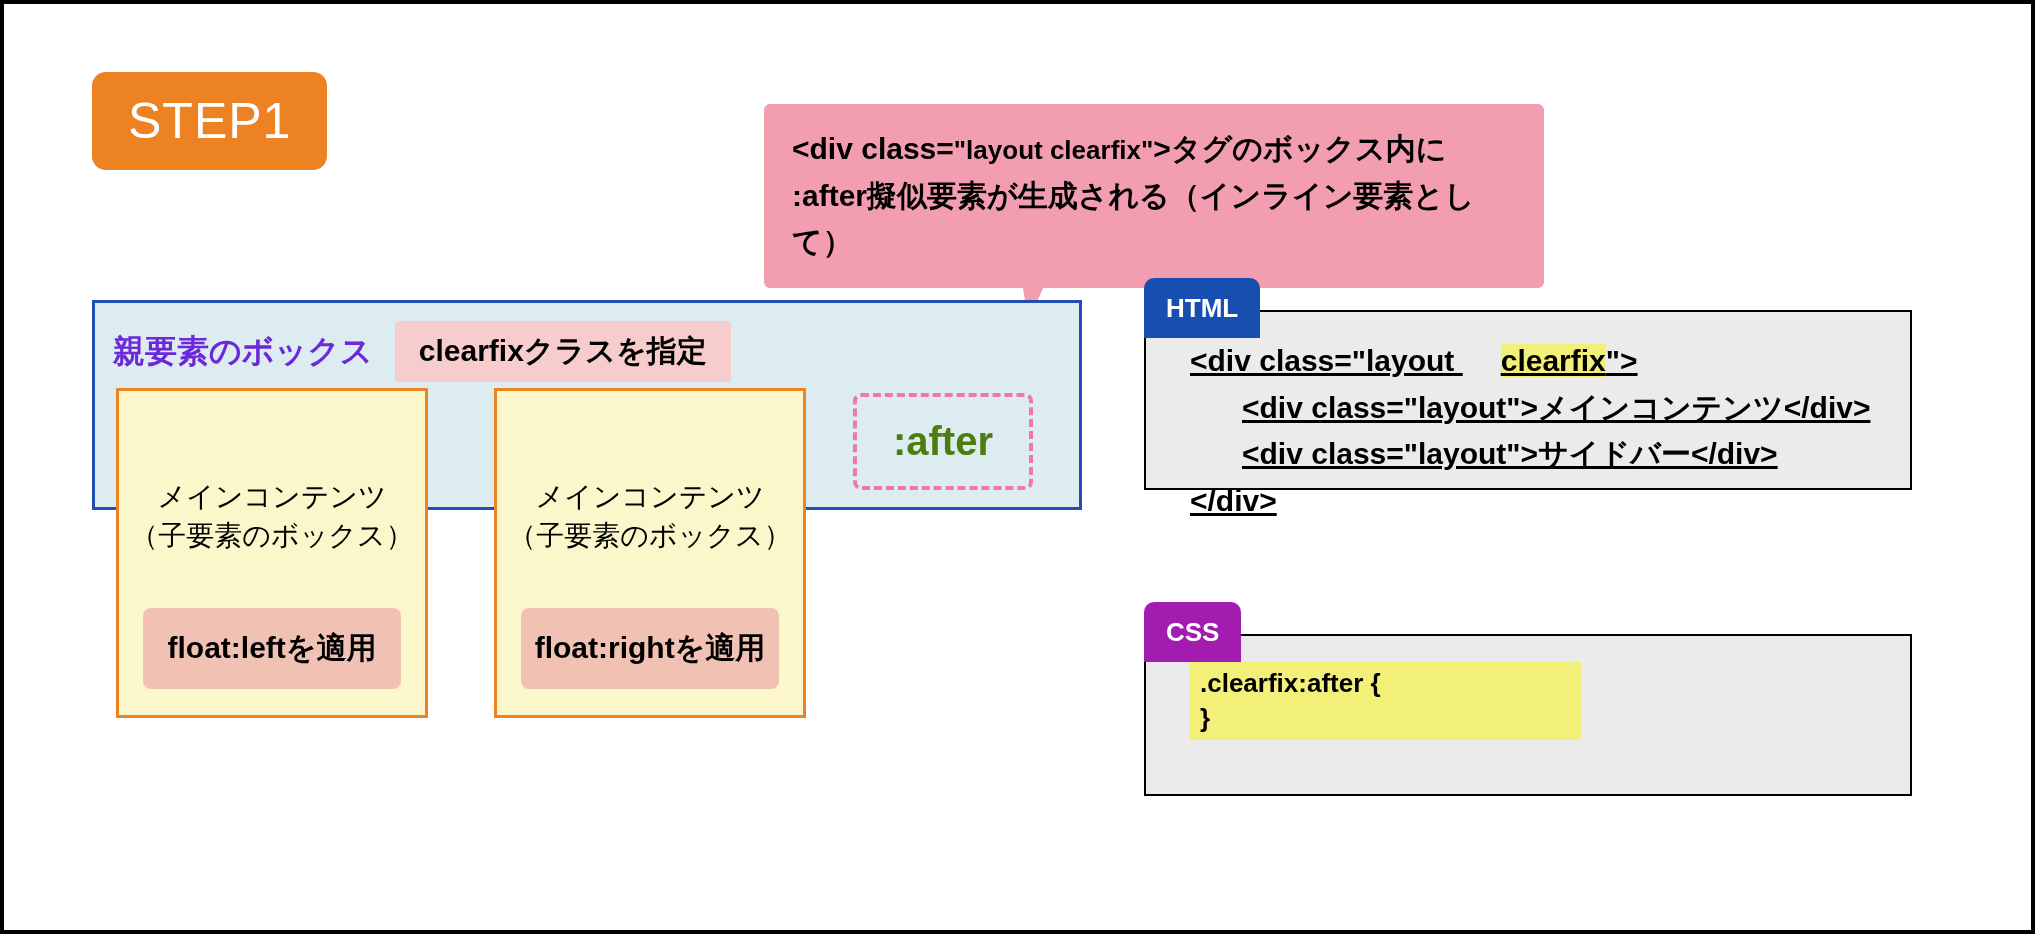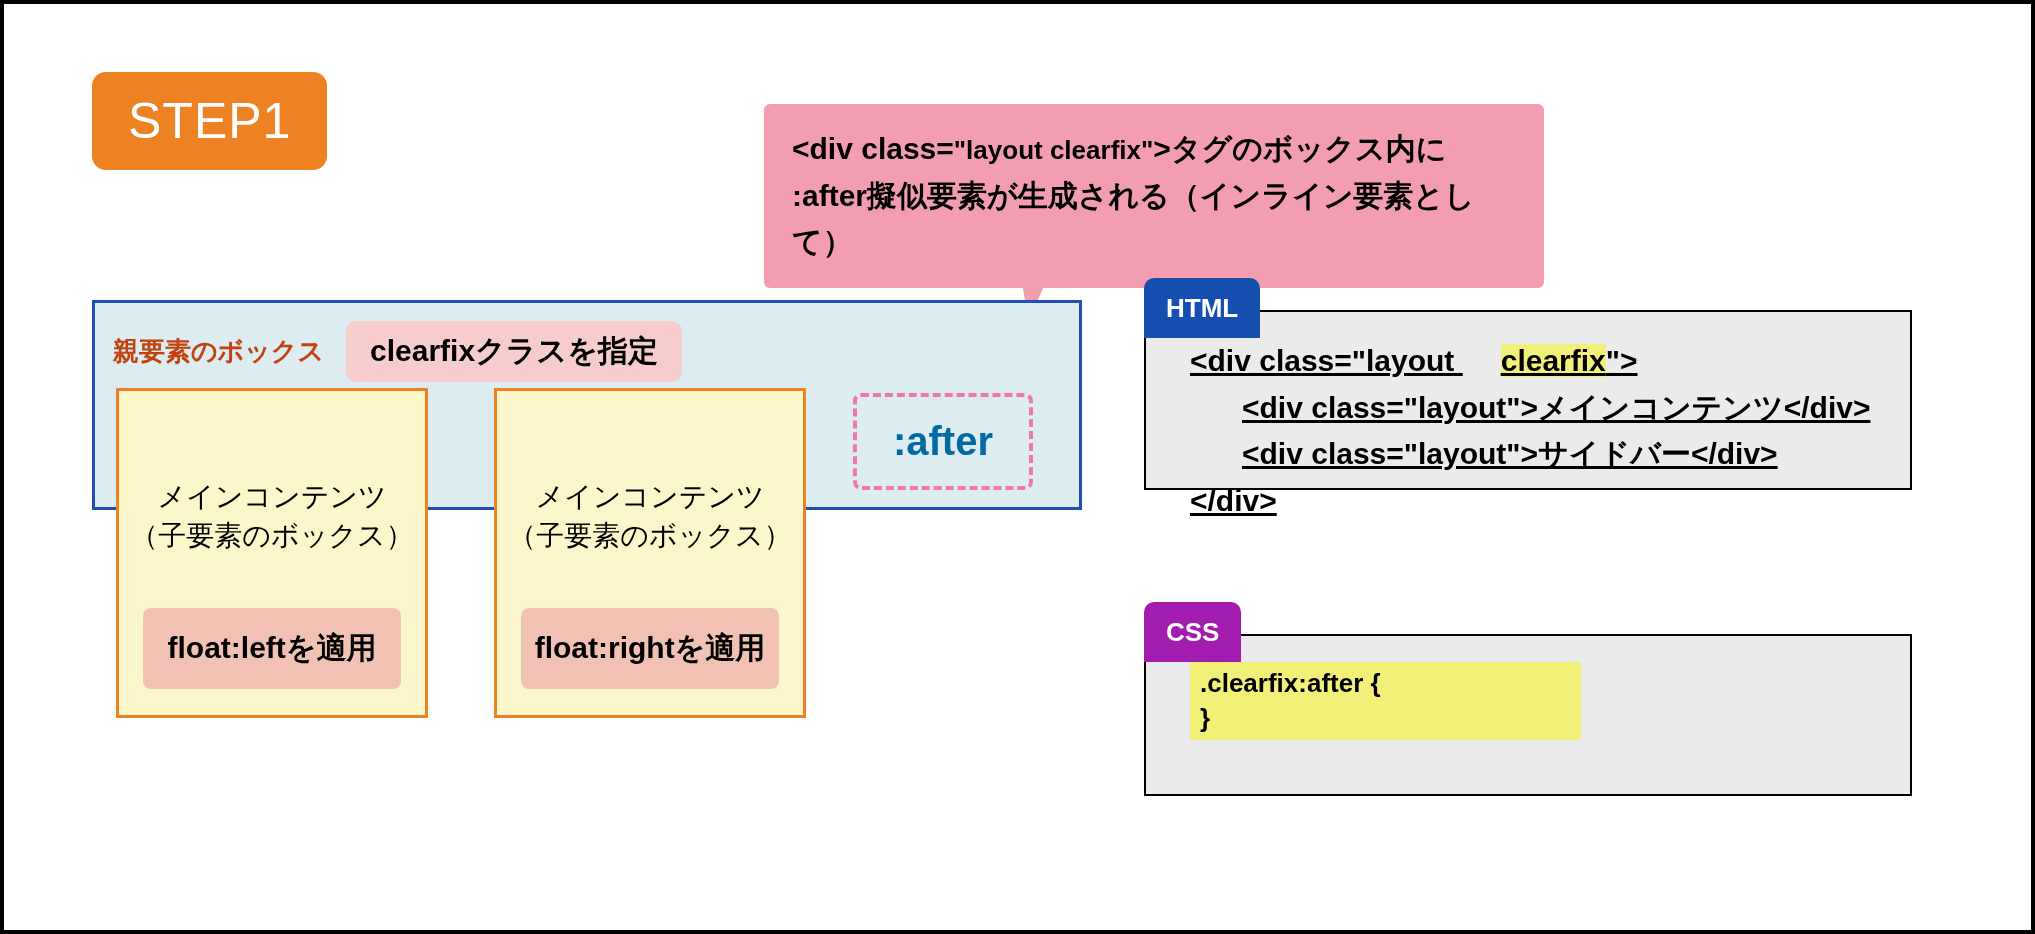--- a/index.html
+++ b/index.html
@@ -69,43 +69,43 @@
   .parent-label-row {
     position: absolute;
     left: 18px;
     top: 18px;
     display: flex;
     align-items: center;
     gap: 22px;
   }
   .parent-label {
     font-weight: 700;
-    font-size: 26px;
-    color: #c2410c;
+    font-size: 32px;
+    color: #6d28d9;
   }
   .clearfix-pill {
     background: #F6CCCC;
     color: #000;
     font-weight: 700;
     font-size: 30px;
     padding: 10px 24px;
-    border-radius: 10px;
+    border-radius: 4px;
   }
 
   
   .after-pill {
     position: absolute;
     right: 46px;
     top: 90px;
     border: 4px dashed #F178A1;
     border-radius: 8px;
     padding: 22px 36px;
     font-weight: 800;
     font-size: 40px;
-    color: #0369a1;
+    color: #4d7c0f;
     background: transparent;
   }
 
   
   .child-box {
     position: absolute;
     width: 312px;
     height: 330px;
     background: #FBF7CA;
     border: 3px solid #ED8222;

